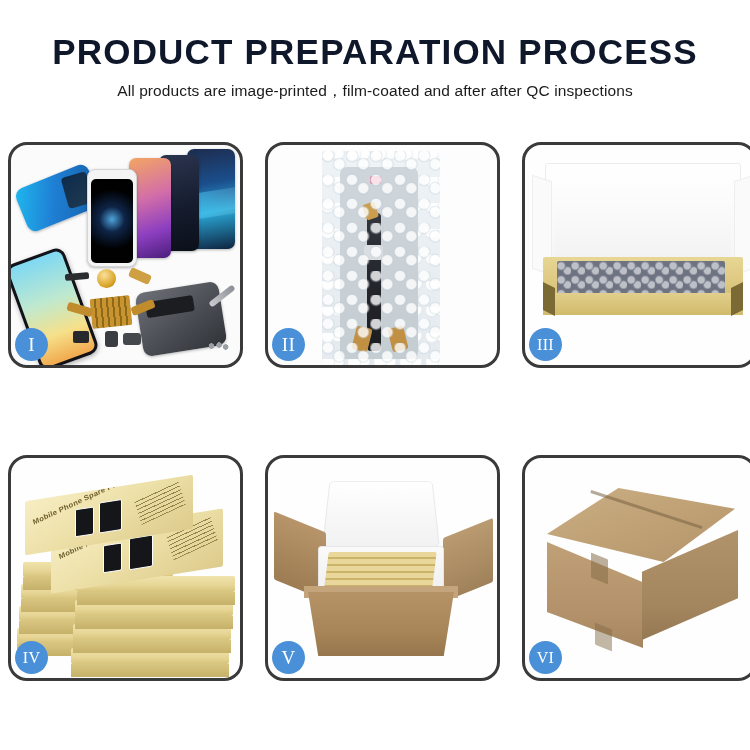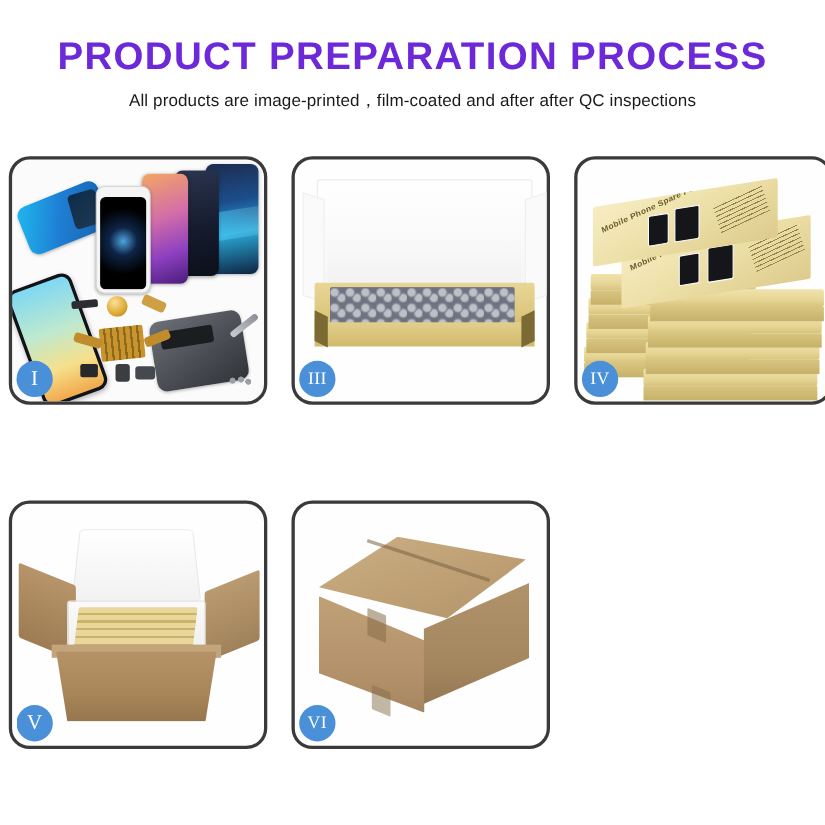--- a/index.html
+++ b/index.html
@@ -19,21 +19,21 @@
   
   .header {
     text-align: center;
     padding-top: 34px;
   }
   .title {
     font-family: "Liberation Sans", sans-serif;
     font-size: 35px;
     font-weight: 700;
     letter-spacing: 1.2px;
-    color: #6d28d9;
+    color: #0f172a;
     line-height: 1.05;
     white-space: nowrap;
   }
   .subtitle {
     font-family: "Liberation Sans", sans-serif;
     font-size: 15.5px;
     font-weight: 400;
     color: #1b1b1b;
     margin-top: 10px;
     letter-spacing: 0.1px;
@@ -415,20 +415,37 @@
       <div class="comp c-flex3"></div>
       <div class="comp c-cam"></div>
       <div class="comp c-chip"></div>
       <div class="comp c-spk"></div>
       <div class="comp c-tool"></div>
       <div class="comp c-screws"></div>
     </div>
     <div class="badge">I</div>
   </div>
 
+  <div class="panel p2">
+    <div class="panel-photo">
+      <div class="p2-bag">
+        <div class="p2-screen">
+          <div class="p2-label"></div>
+          <div class="p2-flex"></div>
+          <div class="p2-conn"></div>
+          <div class="p2-gold-a"></div>
+          <div class="p2-gold-b"></div>
+          <div class="p2-gold-c"></div>
+          <div class="p2-chips"></div>
+        </div>
+        <div class="p2-bubbles"></div>
+      </div>
+    </div>
+    <div class="badge">II</div>
+  </div>
 
   <div class="panel p3">
     <div class="panel-photo">
       <div class="p3-lid"></div>
       <div class="p3-foam"></div>
       <div class="p3-tray"></div>
       <div class="p3-bubble"></div>
       <div class="p3-tray-front"></div>
       <div class="p3-tray-l"></div>
       <div class="p3-tray-r"></div>

